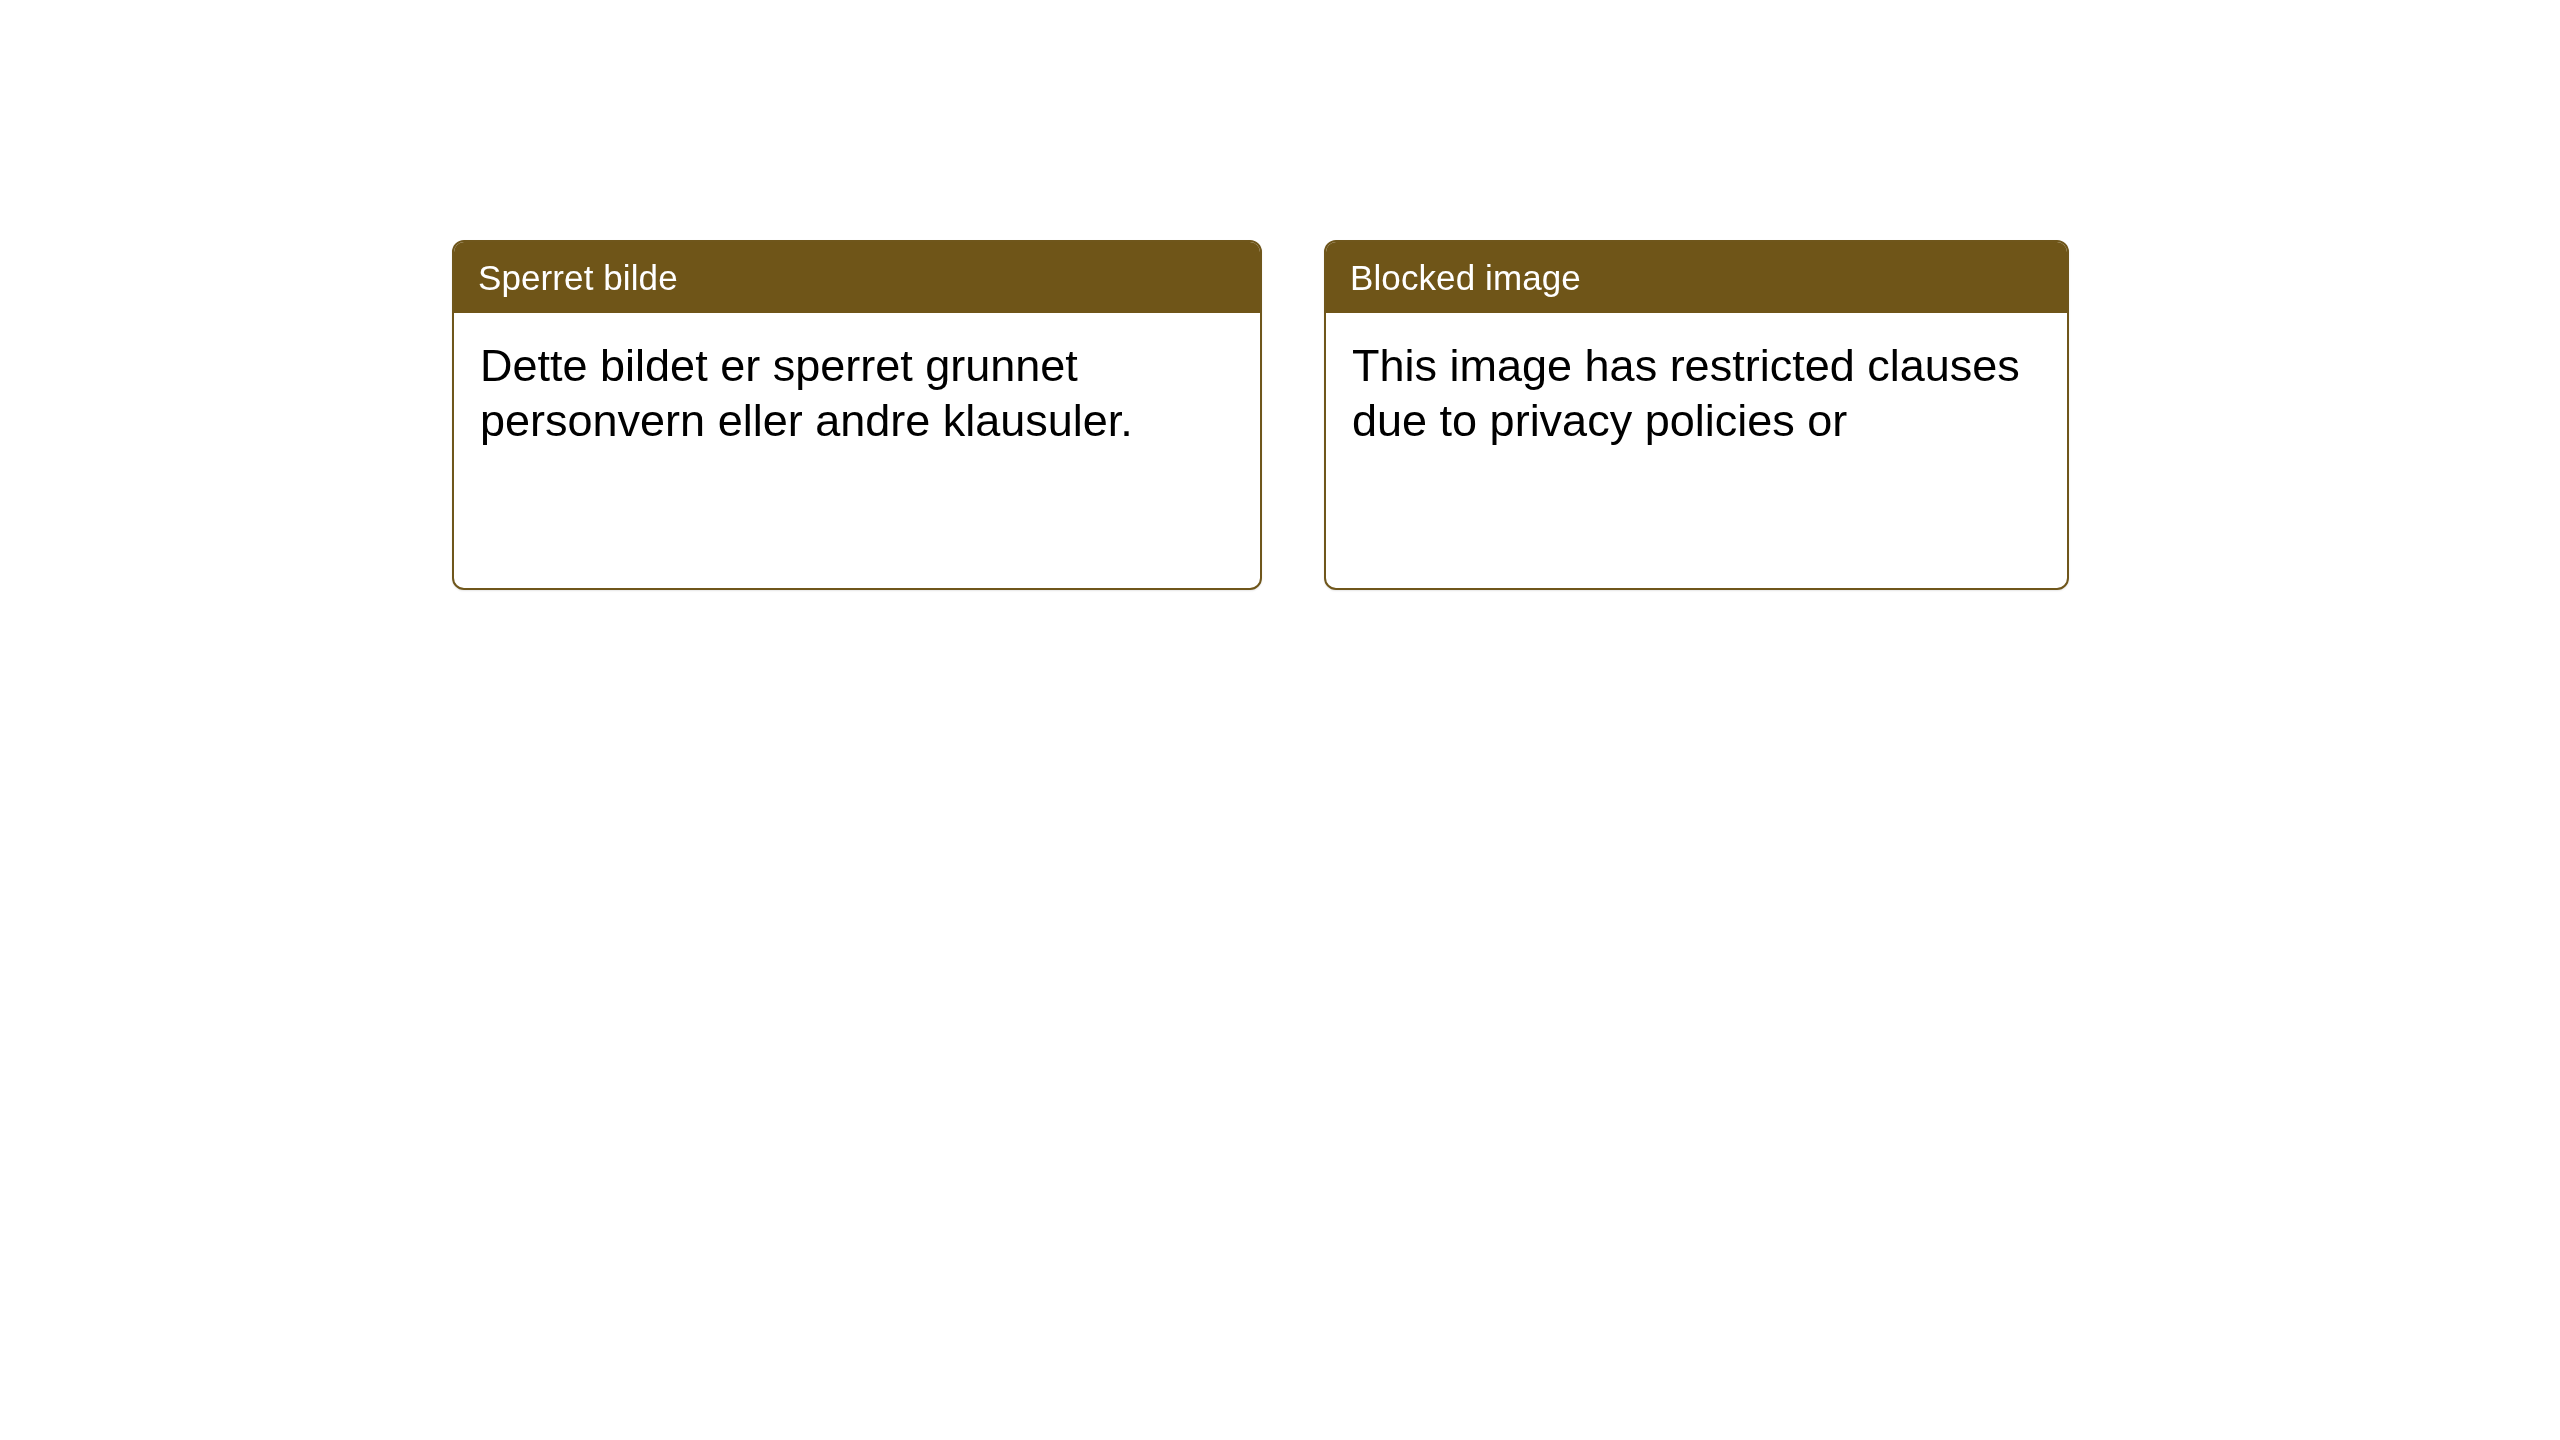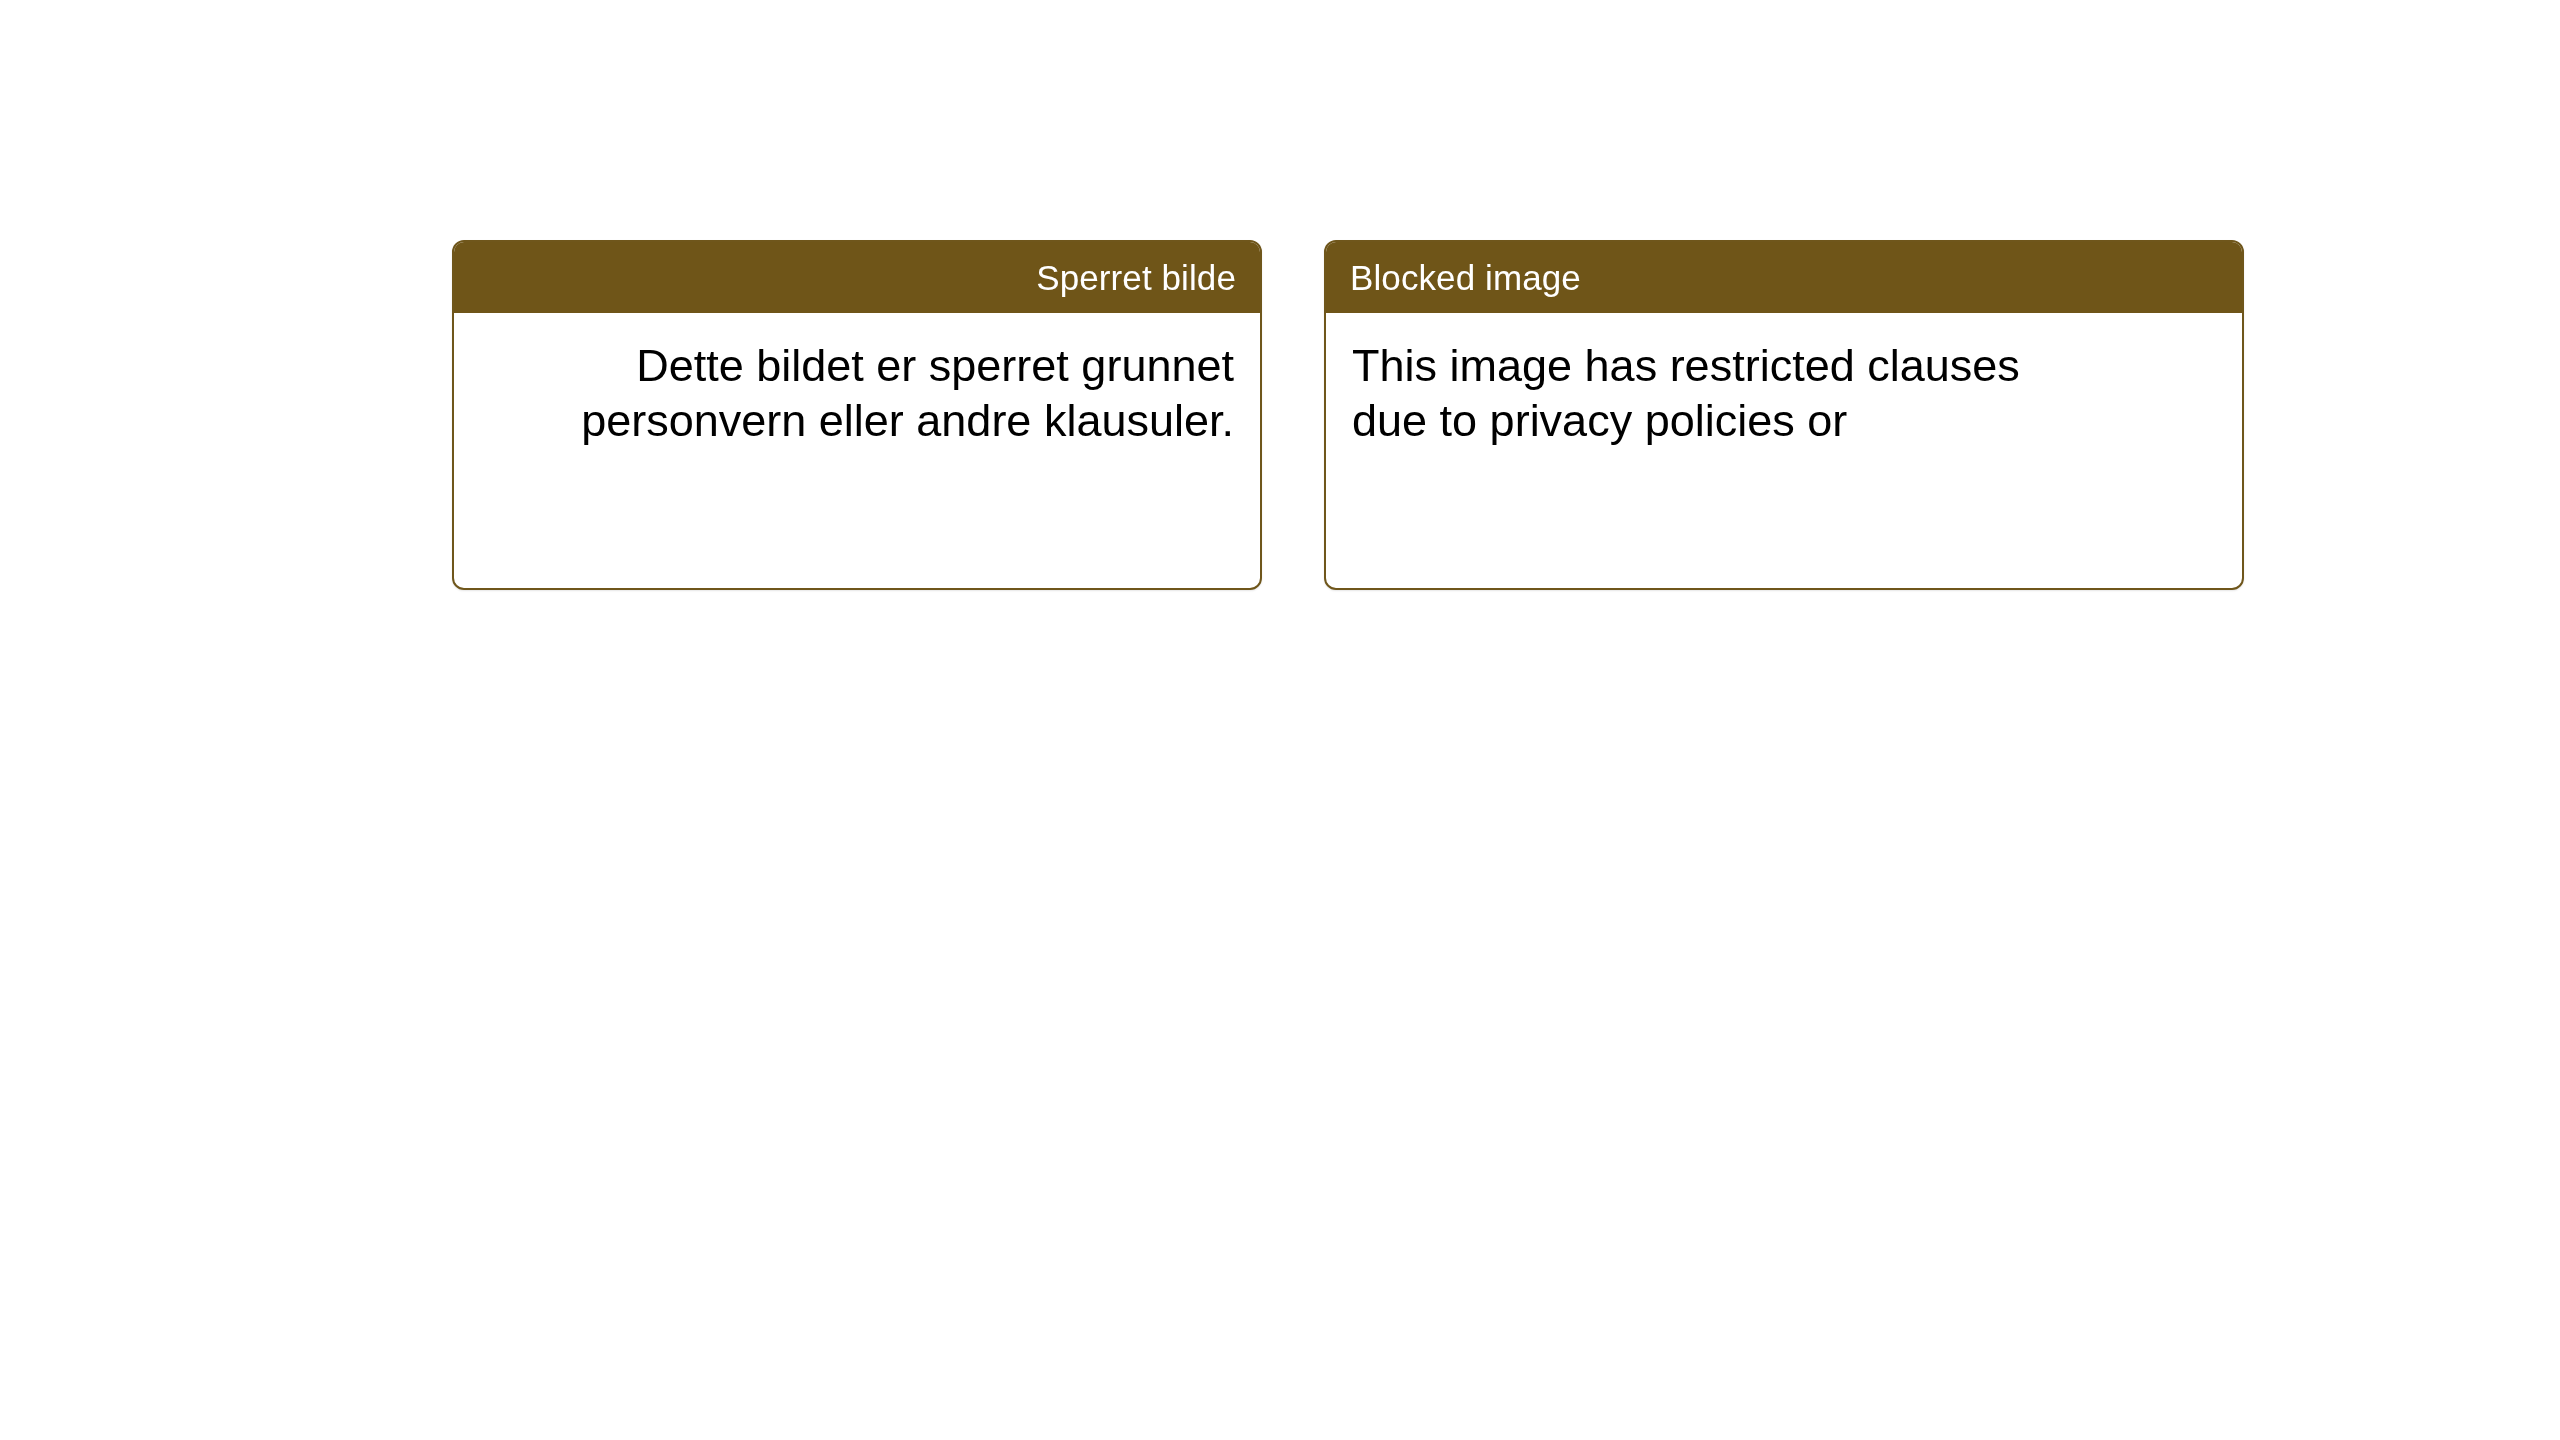--- a/index.html
+++ b/index.html
@@ -36,25 +36,24 @@
     background: #ffffff;
     border: 2px solid #6f561b;
     border-radius: 12px;
     overflow: hidden;
     box-shadow: 0 1px 2px rgba(0,0,0,0.10);
   }
 
   .notice-card.card-no {
     width: 810px;
     height: 350px;
-    text-align: right;
   }
 
   .notice-card.card-en {
-    width: 920px;
+    width: 745px;
     height: 350px;
   }
 
   .card-header {
     background: #6f5518;
     color: #ffffff;
     font-size: 35px;
     line-height: 1.0;
     padding: 18px 24px 18px 24px;
     letter-spacing: 0.1px;

